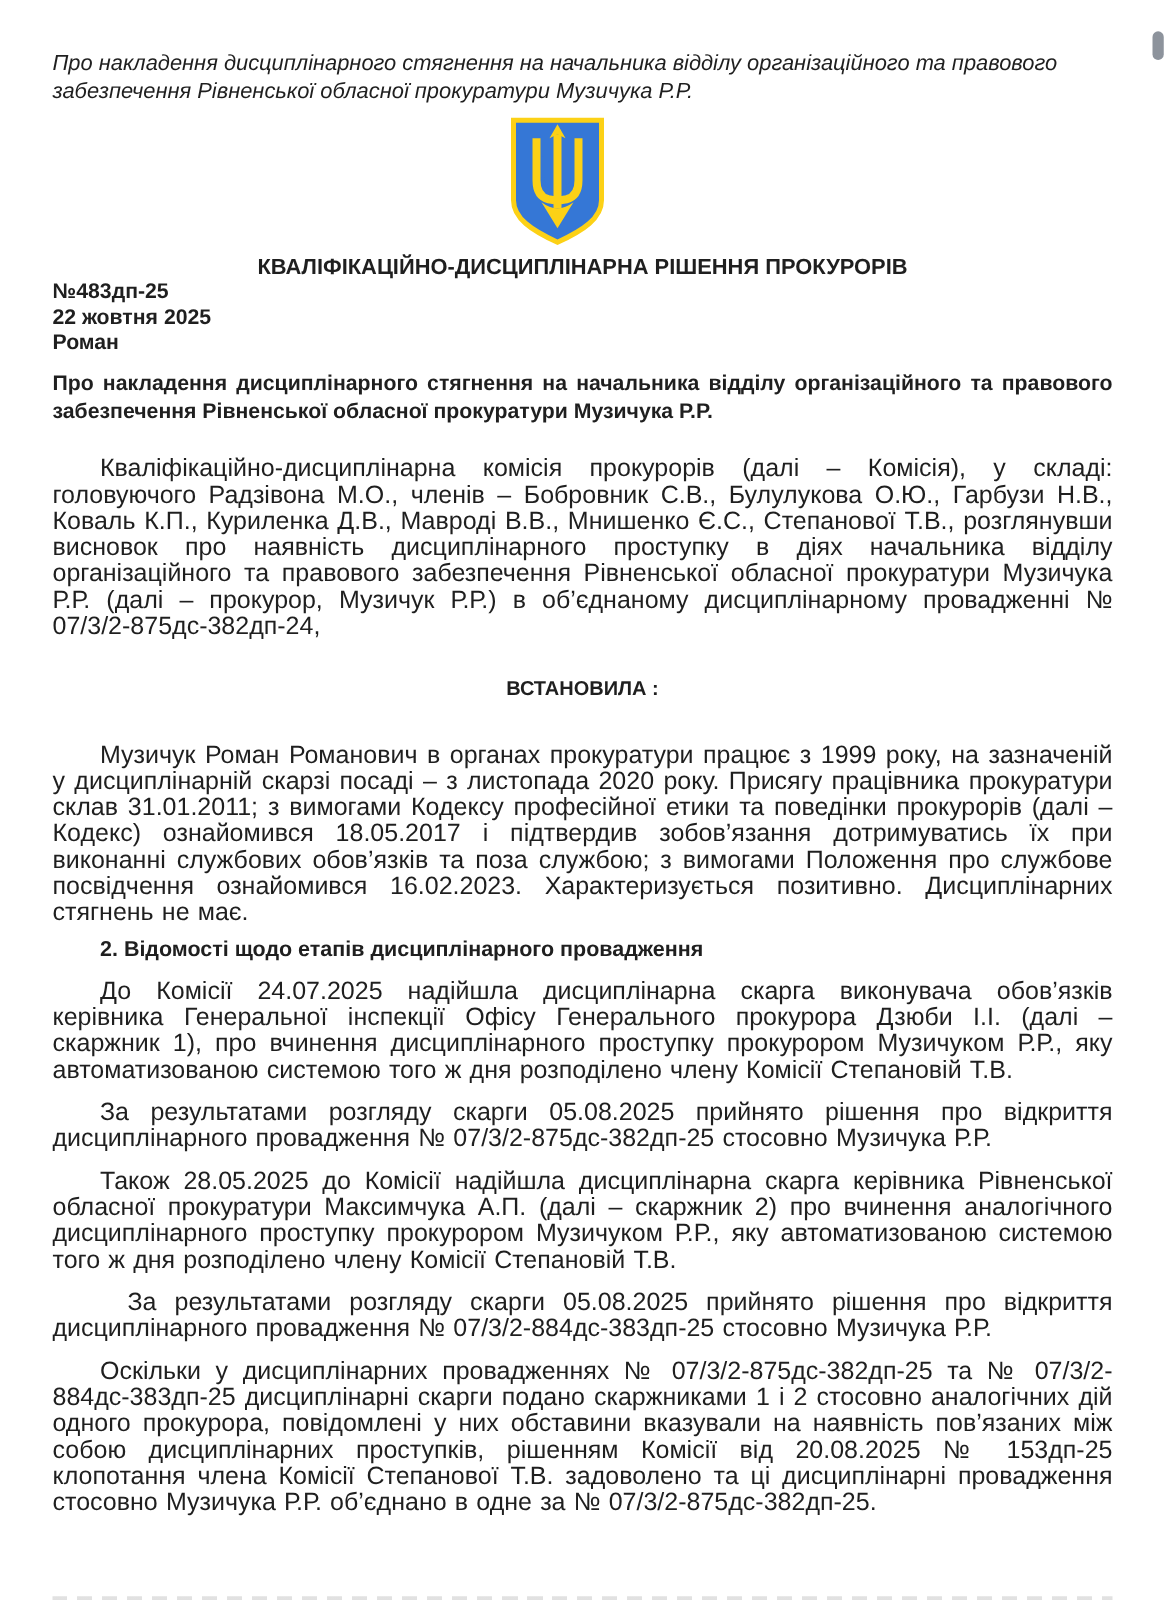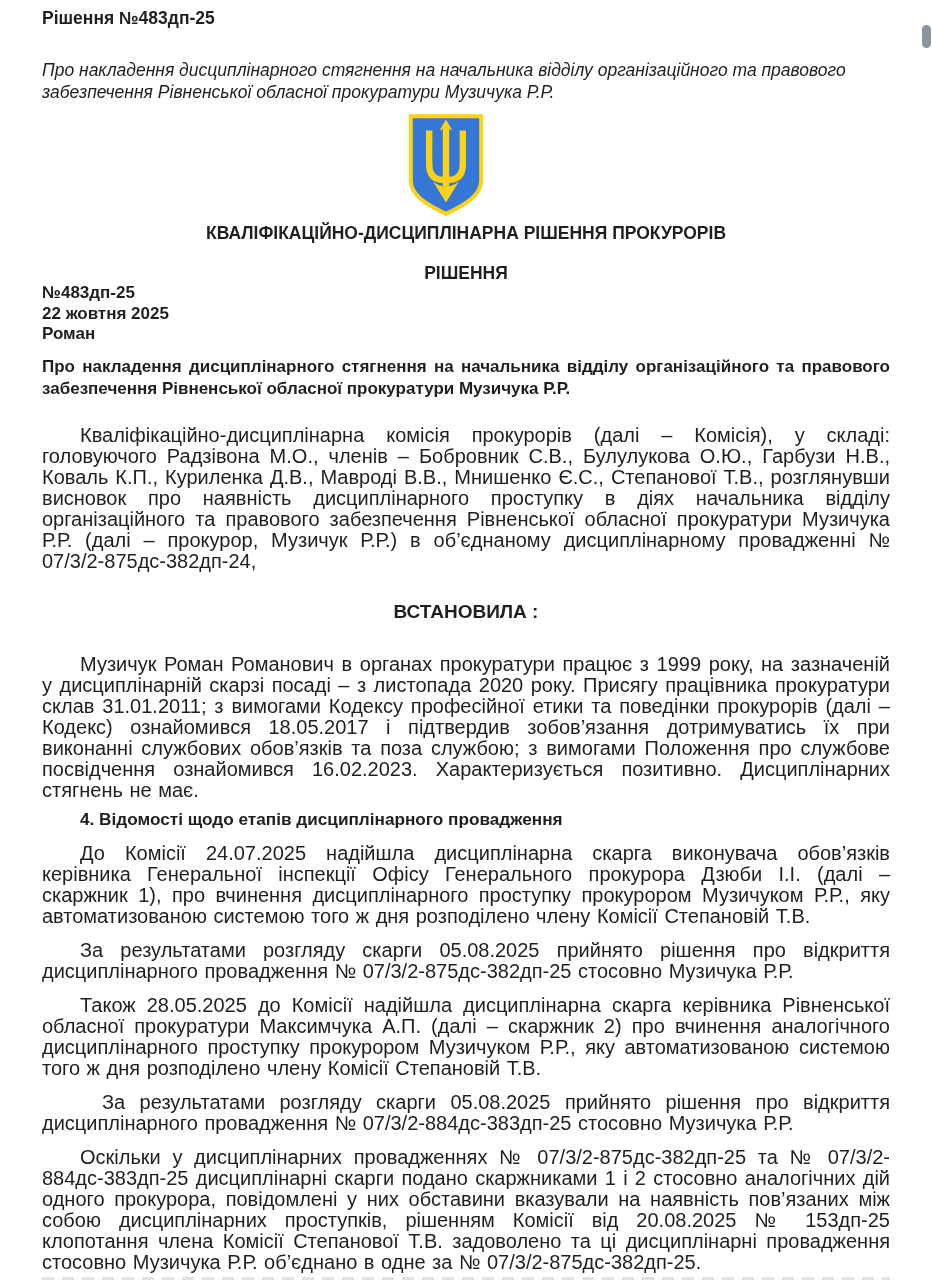--- a/index.html
+++ b/index.html
@@ -37,21 +37,21 @@
   .p {
     margin: 0; margin-top: 13px;
     font-size: 20px; line-height: 21px;
     text-align: justify;
     text-indent: 38px;
     word-spacing: 1px;
   }
   .p.intro { margin-top: 25px; }
   .p.indent-lg { text-indent: 60px; }
 
-  .established { margin-top: 30px; font-size: 19px; line-height: 20px; font-weight: bold; text-align: center; text-indent: 0; }
+  .established { margin-top: 30px; font-size: 16px; line-height: 20px; font-weight: bold; text-align: center; text-indent: 0; }
 
   .sec-head { margin-top: 40px; font-size: 17.2px; line-height: 21px; font-weight: bold; text-align: justify; text-indent: 38px; }
   .sec-head.single { margin-top: 8px; text-align: left; }
   .s1-para { margin-top: 32px; }
 
   .scrollbar-thumb {
     position: absolute; top: 25px; right: 1px;
     width: 9px; height: 23px;
     border-radius: 5px;
     background: #8d939c;
@@ -62,21 +62,20 @@
     width: 848px; height: 3px;
     background: repeating-linear-gradient(90deg, #c9c9c9 0 12px, transparent 12px 20px);
     opacity: 0.55;
   }
 </style>
 </head>
 <body>
 
 <div class="doc">
 
-  <div class="ref-line">Рішення №483дп-25</div>
 
   <div class="subject-italic">Про накладення дисциплінарного стягнення на начальника відділу організаційного та правового забезпечення Рівненської обласної прокуратури Музичука Р.Р.</div>
 
   <div class="emblem-wrap">
     <svg viewBox="0 0 100 130" aria-hidden="true">
       <path d="M6 4 H94 V84 C94 102 76 114 50 126 C24 114 6 102 6 84 Z" fill="#3577d6" stroke="#fcd116" stroke-width="5"></path>
       <g stroke="#fcd116" stroke-width="8" fill="none">
         <path d="M29 22 V64 Q29 80 41 83 L47 84"></path>
         <path d="M71 22 V64 Q71 80 59 83 L53 84"></path>
         <path d="M50 18 V92"></path>
@@ -85,37 +84,36 @@
       <g stroke="#3577d6" stroke-width="3" fill="none">
         <path d="M35 40 V60 Q35 68 41 70"></path>
         <path d="M65 40 V60 Q65 68 59 70"></path>
       </g>
       <path d="M34 86 Q50 98 66 86 L50 112 Z" fill="#fcd116"></path>
     </svg>
   </div>
 
   <div class="authority">КВАЛІФІКАЦІЙНО-ДИСЦИПЛІНАРНА РІШЕННЯ ПРОКУРОРІВ</div>
 
-  <div class="doctype">РІШЕННЯ</div>
   <div class="docnum">№483дп-25</div>
 
   <div class="date-row">
     <span>22 жовтня 2025</span>
     <span>Роман</span>
   </div>
 
   <div class="subject-bold">Про накладення дисциплінарного стягнення на начальника відділу організаційного та правового забезпечення Рівненської обласної прокуратури Музичука Р.Р.</div>
 
   <p class="p intro">Кваліфікаційно-дисциплінарна комісія прокурорів (далі – Комісія), у складі: головуючого Радзівона М.О., членів – Бобровник С.В., Булулукова О.Ю., Гарбузи Н.В., Коваль К.П., Куриленка Д.В., Мавроді В.В., Мнишенко Є.С., Степанової Т.В., розглянувши висновок про наявність дисциплінарного проступку в діях начальника відділу організаційного та правового забезпечення Рівненської обласної прокуратури Музичука Р.Р. (далі – прокурор, Музичук Р.Р.) в об’єднаному дисциплінарному провадженні № 07/3/2-875дс-382дп-24,</p>
 
   <div class="established">ВСТАНОВИЛА :</div>
 
   <p class="p s1-para">Музичук Роман Романович в органах прокуратури працює з 1999 року, на зазначеній у дисциплінарній скарзі посаді – з листопада 2020 року. Присягу працівника прокуратури склав 31.01.2011; з вимогами Кодексу професійної етики та поведінки прокурорів (далі – Кодекс) ознайомився 18.05.2017 і підтвердив зобов’язання дотримуватись їх при виконанні службових обов’язків та поза службою; з вимогами Положення про службове посвідчення ознайомився 16.02.2023. Характеризується позитивно. Дисциплінарних стягнень не має.</p>
 
-  <div class="sec-head single">4. Відомості щодо етапів дисциплінарного провадження</div>
+  <div class="sec-head single">2. Відомості щодо етапів дисциплінарного провадження</div>
   <p class="p">До Комісії 24.07.2025 надійшла дисциплінарна скарга виконувача обов’язків керівника Генеральної інспекції Офісу Генерального прокурора Дзюби І.І. (далі – скаржник 1), про вчинення дисциплінарного проступку прокурором Музичуком Р.Р., яку автоматизованою системою того ж дня розподілено члену Комісії Степановій Т.В.</p>
   <p class="p">За результатами розгляду скарги 05.08.2025 прийнято рішення про відкриття дисциплінарного провадження № 07/3/2-875дс-382дп-25 стосовно Музичука Р.Р.</p>
   <p class="p">Також 28.05.2025 до Комісії надійшла дисциплінарна скарга керівника Рівненської обласної прокуратури Максимчука А.П. (далі – скаржник 2) про вчинення аналогічного дисциплінарного проступку прокурором Музичуком Р.Р., яку автоматизованою системою того ж дня розподілено члену Комісії Степановій Т.В.</p>
   <p class="p indent-lg">За результатами розгляду скарги 05.08.2025 прийнято рішення про відкриття дисциплінарного провадження № 07/3/2-884дс-383дп-25 стосовно Музичука Р.Р.</p>
   <p class="p">Оскільки у дисциплінарних провадженнях № 07/3/2-875дс-382дп-25 та № 07/3/2-884дс-383дп-25 дисциплінарні скарги подано скаржниками 1 і 2 стосовно аналогічних дій одного прокурора, повідомлені у них обставини вказували на наявність пов’язаних між собою дисциплінарних проступків, рішенням Комісії від 20.08.2025 № 153дп-25 клопотання члена Комісії Степанової Т.В. задоволено та ці дисциплінарні провадження стосовно Музичука Р.Р. об’єднано в одне за № 07/3/2-875дс-382дп-25.</p>
 
 </div>
 
 <div class="scrollbar-thumb"></div>
 <div class="clipped-sliver"></div>

